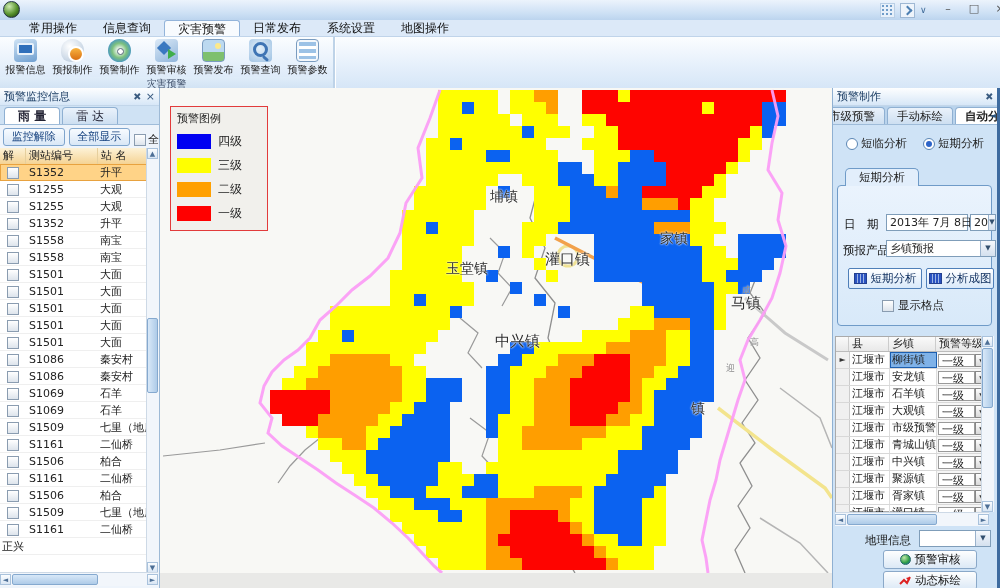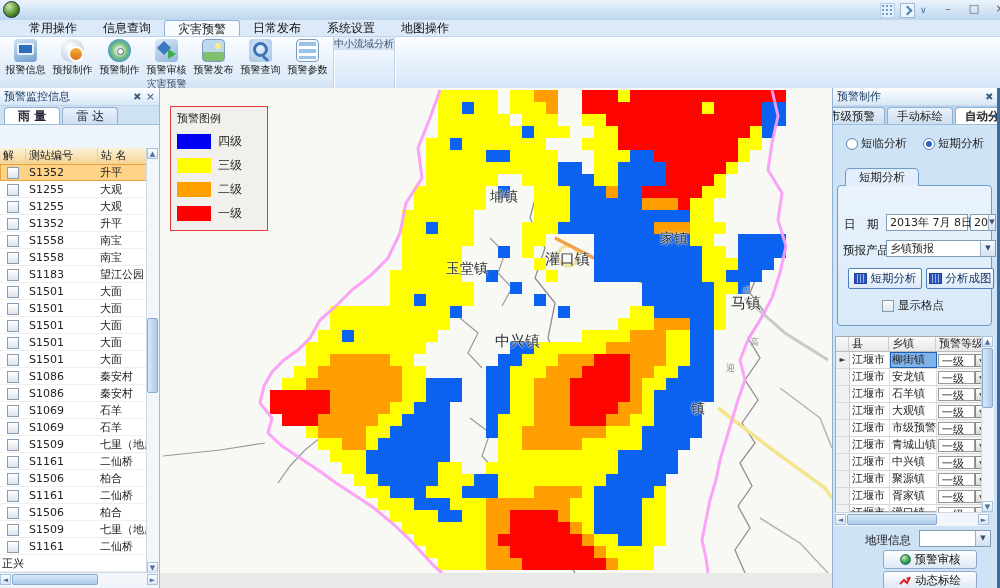--- a/index.html
+++ b/index.html
@@ -205,36 +205,43 @@
             <div class="tb-label">预警查询</div>
           </div>
           <div class="tb-item">
             <div class="tb-icon icon-params"></div>
             <div class="tb-label">预警参数</div>
           </div>
         </div>
         <div class="tb-caption">灾害预警</div>
       </div>
       <div class="tb-group">
-        <div class="tb-caption">中小流域分析</div>
       </div>
     </div>
 
   <div id="leftpanel">
     <div class="panel-header">
       <span>预警监控信息</span>
       <span class="sp">
         <span class="pinglyph">✚</span>
         <span>×</span>
       </span>
     </div>
     <div class="lp-tabs">
       <div class="lp-tab active">雨 量</div>
       <div class="lp-tab">雷 达</div>
     </div>
+    <div class="lp-btnrow">
+      <div class="lp-btn">监控解除</div>
+      <div class="lp-btn">全部显示</div>
+      <div style="display:flex;align-items:center;gap:2px;font-size:11px;">
+        <span class="mini-check"></span>
+        <span>全</span>
+      </div>
+    </div>
     <div class="lp-thead">
       <div style="width:26px;">解 除</div>
       <div style="width:72px;">测站编号</div>
       <div style="width:50px;border-right:none;">站 名</div>
     </div>
     <div class="lp-rows" id="lp-rows">
         <div class="lp-row sel">
           <div class="c-chk"><div class="mini-check"></div></div>
           <div class="c-id">S1352</div>
           <div class="c-nm">升平</div>
@@ -256,25 +263,20 @@
         </div>
         <div class="lp-row">
           <div class="c-chk"><div class="mini-check"></div></div>
           <div class="c-id">S1558</div>
           <div class="c-nm">南宝</div>
         </div>
         <div class="lp-row">
           <div class="c-chk"><div class="mini-check"></div></div>
           <div class="c-id">S1558</div>
           <div class="c-nm">南宝</div>
-        </div>
-        <div class="lp-row">
-          <div class="c-chk"><div class="mini-check"></div></div>
-          <div class="c-id">S1183</div>
-          <div class="c-nm">望江公园</div>
         </div>
         <div class="lp-row">
           <div class="c-chk"><div class="mini-check"></div></div>
           <div class="c-id">S1501</div>
           <div class="c-nm">大面</div>
         </div>
         <div class="lp-row">
           <div class="c-chk"><div class="mini-check"></div></div>
           <div class="c-id">S1501</div>
           <div class="c-nm">大面</div>

